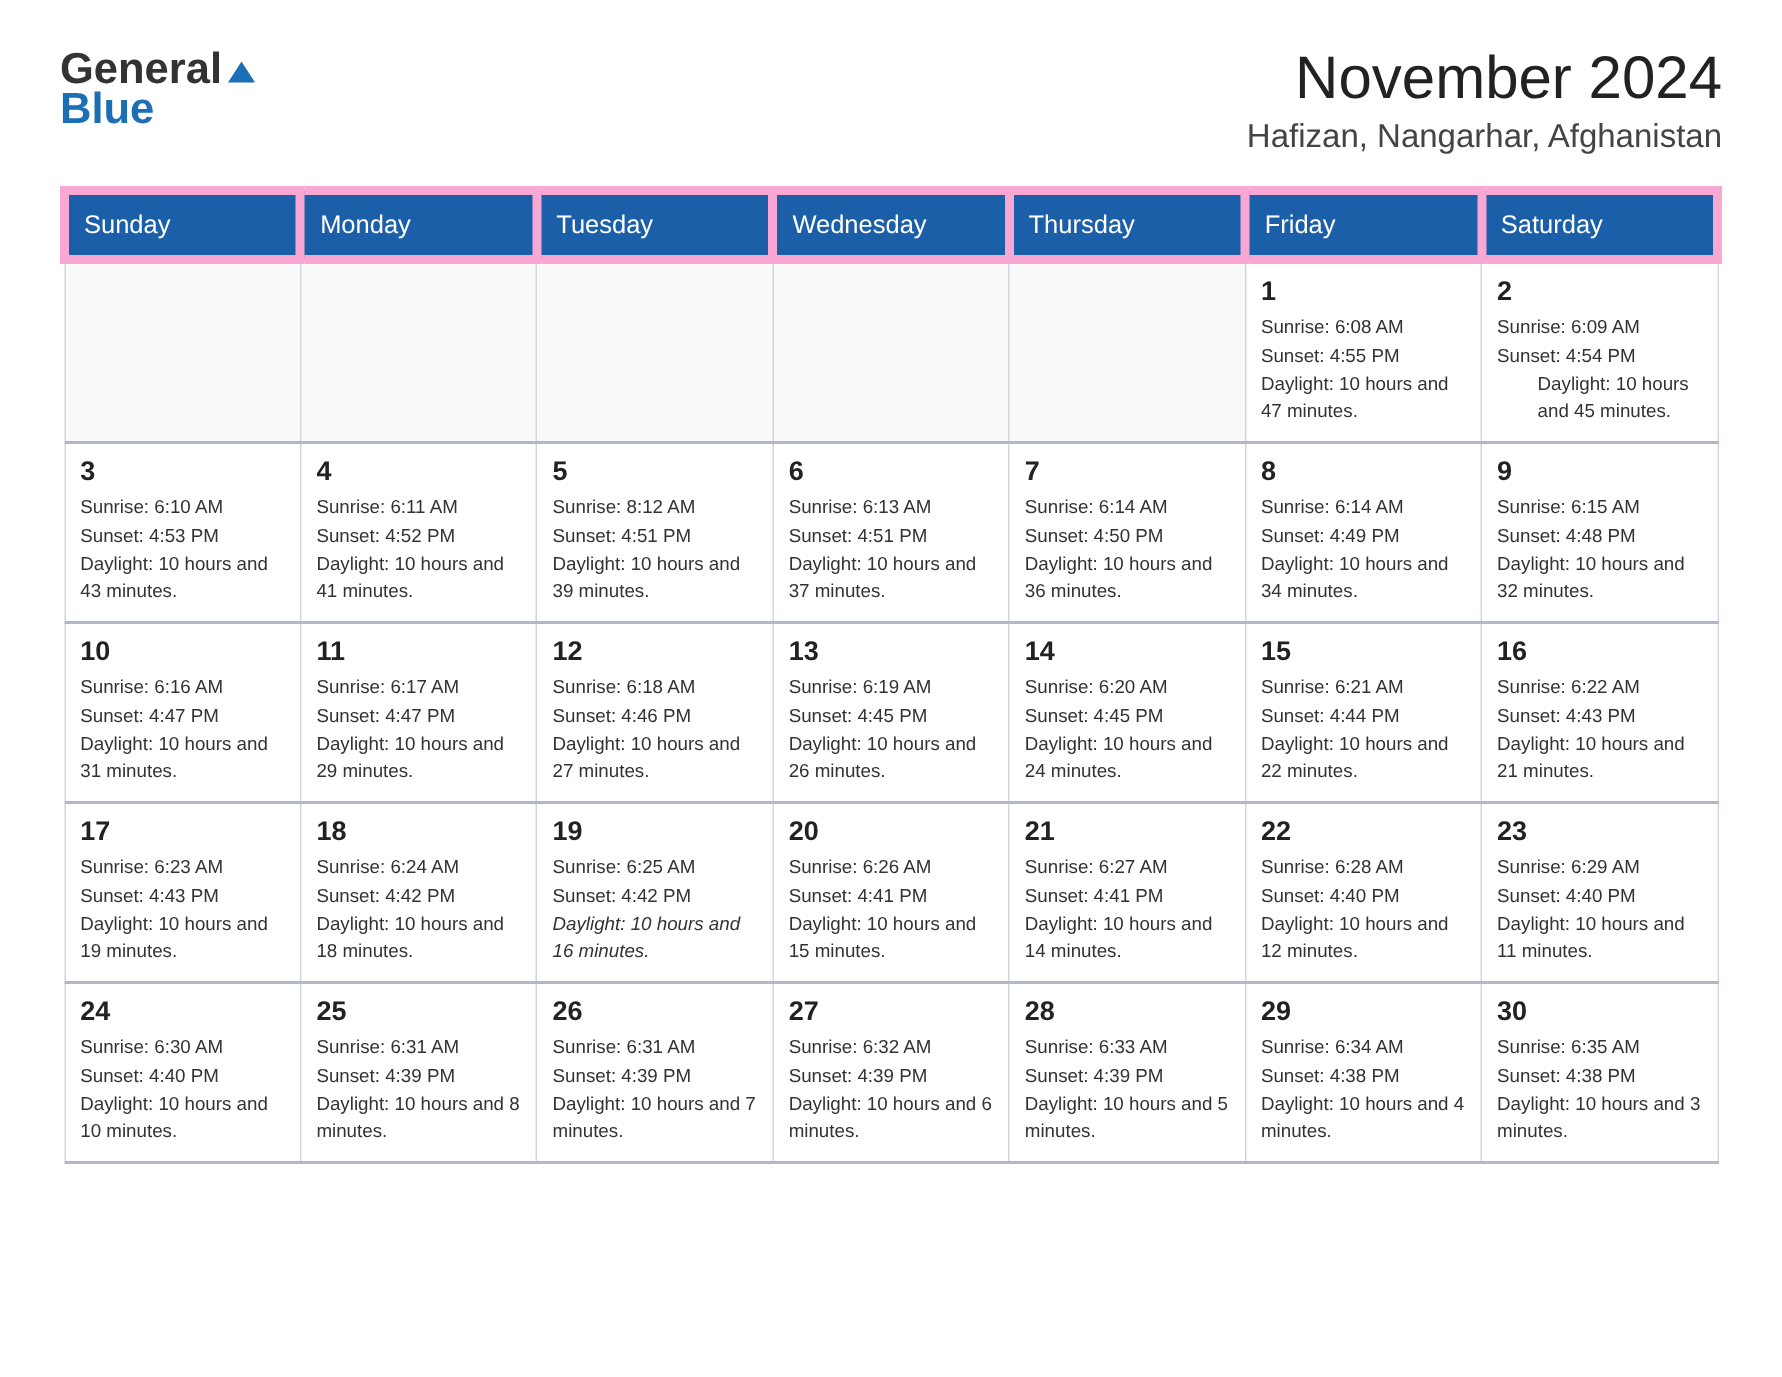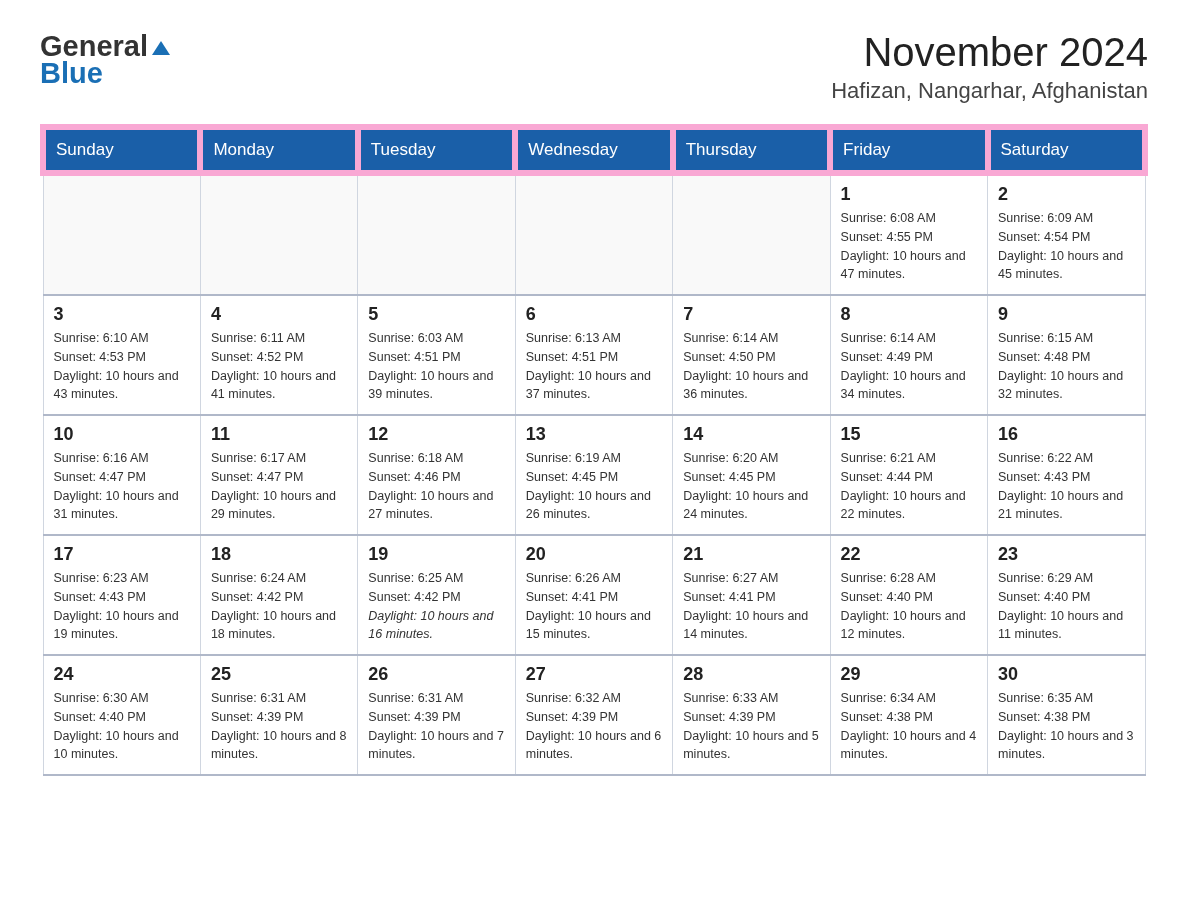--- a/index.html
+++ b/index.html
@@ -132,21 +132,21 @@
             <span style="display: block;">Sunrise: 6:08 AM</span>
             <span style="display: block;">Sunset: 4:55 PM</span>
             <span style="display: block;">Daylight: 10 hours and 47 minutes.</span>
           </div>
         </td>
         <td>
           <span class="day-number">2</span>
           <div class="day-info">
             <span style="display: block;">Sunrise: 6:09 AM</span>
             <span style="display: block;">Sunset: 4:54 PM</span>
-            <span style="display: block;">Daylight: 10 hours and 45 minutes.</span>
+            <span style="display: block; margin-left: 27px;">Daylight: 10 hours and 45 minutes.</span>
           </div>
         </td>
       </tr>
       <tr>
         <td>
           <span class="day-number">3</span>
           <div class="day-info">
             <span style="display: block;">Sunrise: 6:10 AM</span>
             <span style="display: block;">Sunset: 4:53 PM</span>
             <span style="display: block;">Daylight: 10 hours and 43 minutes.</span>
@@ -156,21 +156,21 @@
           <span class="day-number">4</span>
           <div class="day-info">
             <span style="display: block;">Sunrise: 6:11 AM</span>
             <span style="display: block;">Sunset: 4:52 PM</span>
             <span style="display: block;">Daylight: 10 hours and 41 minutes.</span>
           </div>
         </td>
         <td>
           <span class="day-number">5</span>
           <div class="day-info">
-            <span style="display: block;">Sunrise: 6:03 AM</span>
+            <span style="display: block;">Sunrise: 8:12 AM</span>
             <span style="display: block;">Sunset: 4:51 PM</span>
             <span style="display: block;">Daylight: 10 hours and 39 minutes.</span>
           </div>
         </td>
         <td>
           <span class="day-number">6</span>
           <div class="day-info">
             <span style="display: block;">Sunrise: 6:13 AM</span>
             <span style="display: block;">Sunset: 4:51 PM</span>
             <span style="display: block;">Daylight: 10 hours and 37 minutes.</span>

